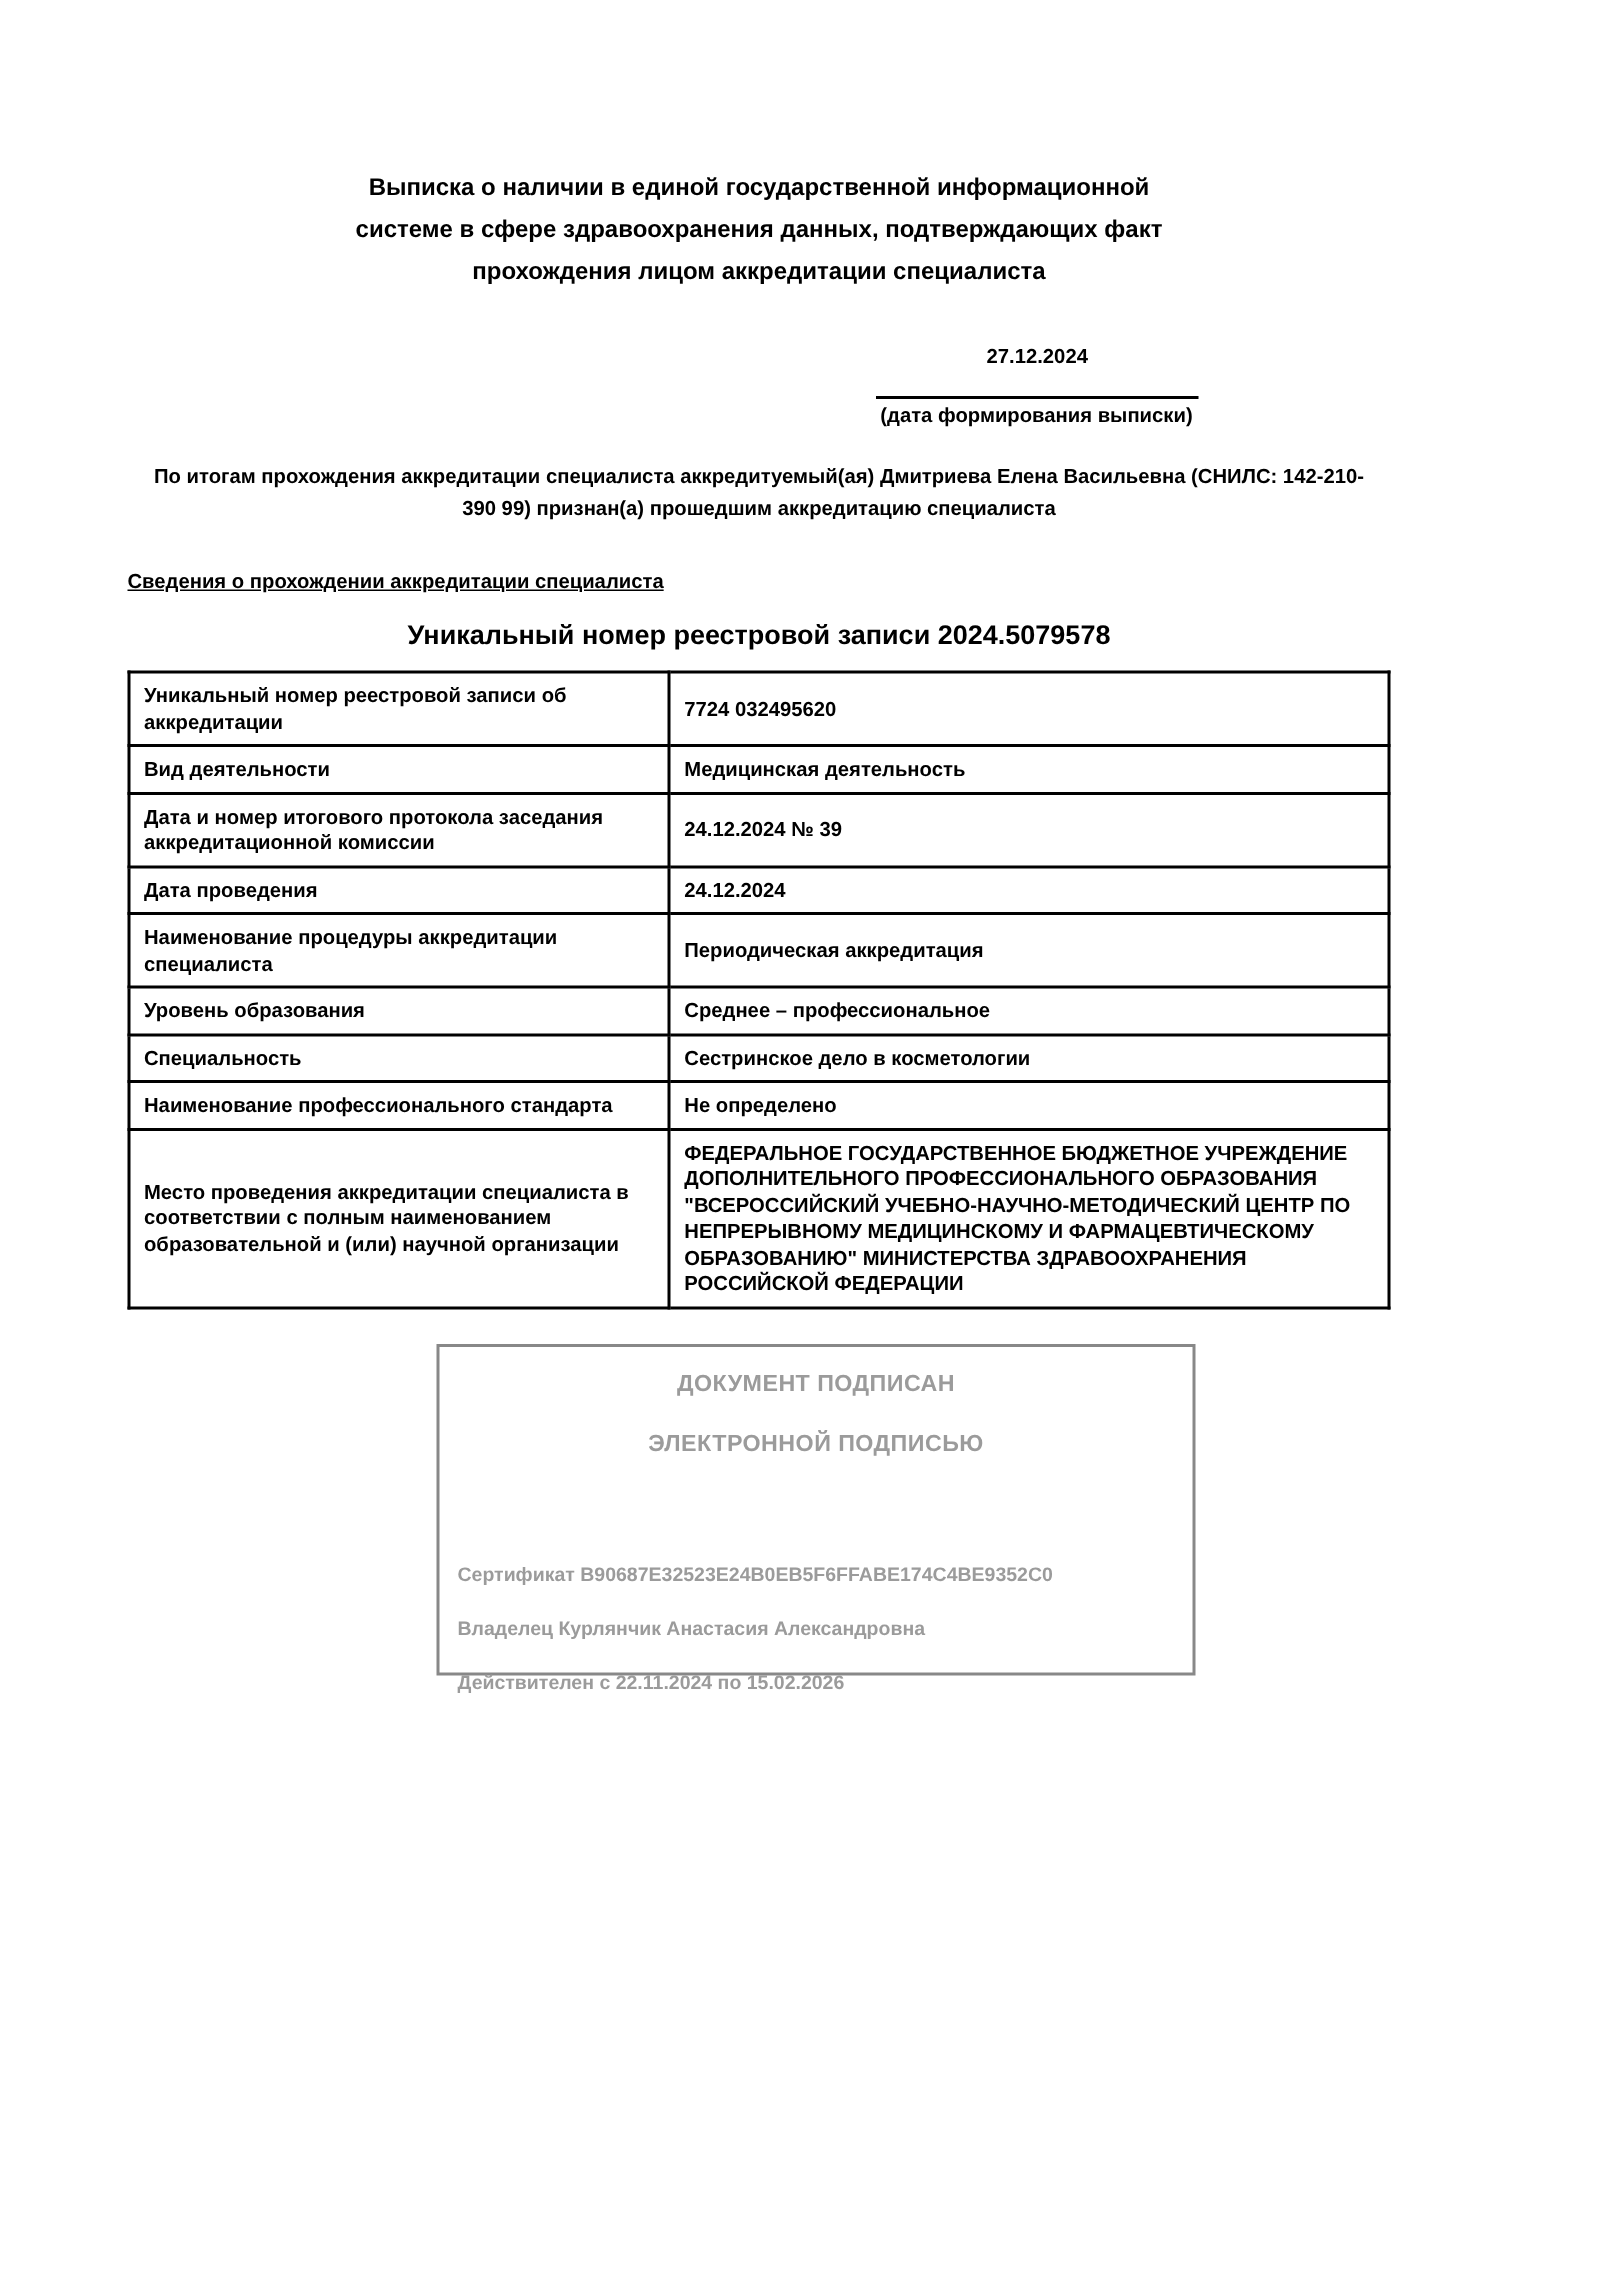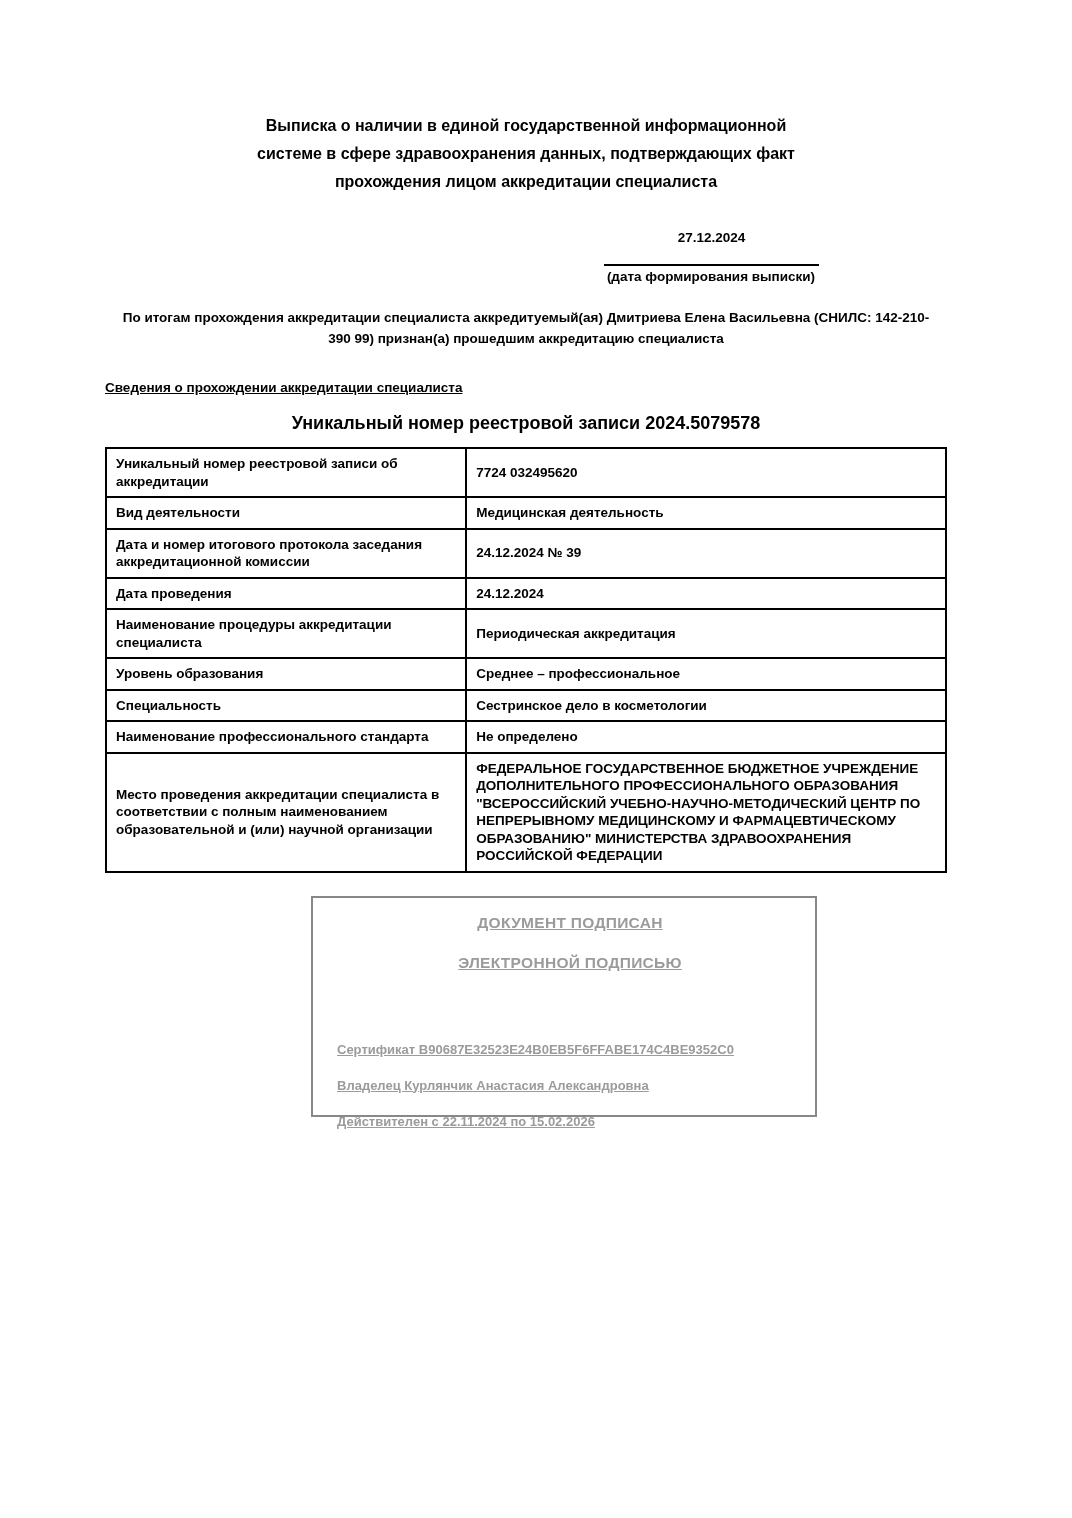--- a/index.html
+++ b/index.html
@@ -8,21 +8,21 @@
     width: 1072px;
     height: 1518px;
     background: #ffffff;
     font-family: "Liberation Sans", sans-serif;
     font-weight: 700;
     color: #000000;
     overflow: hidden;
   }
   .content {
     position: absolute;
-    left: 105px;
+    left: 85px;
     top: 0;
     width: 842px;
   }
   .title {
     margin: 112px auto 0;
     max-width: 556px;
     text-align: center;
     font-size: 16px;
     line-height: 28px;
   }
@@ -81,22 +81,21 @@
   }
   td.cell-label { width: 40.5%; }
   .sign-box {
     box-sizing: border-box;
     margin-top: 23px;
     margin-left: 206px;
     width: 506px;
     height: 221px;
     border: 2px solid #888888;
     color: #9b9b9b;
-    padding: 16px 12px 0 24px;
-    text-decoration: underline;
+    padding: 16px 12px 0 12px;
   }
   .sign-status {
     text-align: center;
     font-size: 15.5px;
     line-height: 18px;
     letter-spacing: 0.3px;
   }
   .sign-status.second { margin-top: 22px; }
   .sign-detail {
     font-size: 13px;

